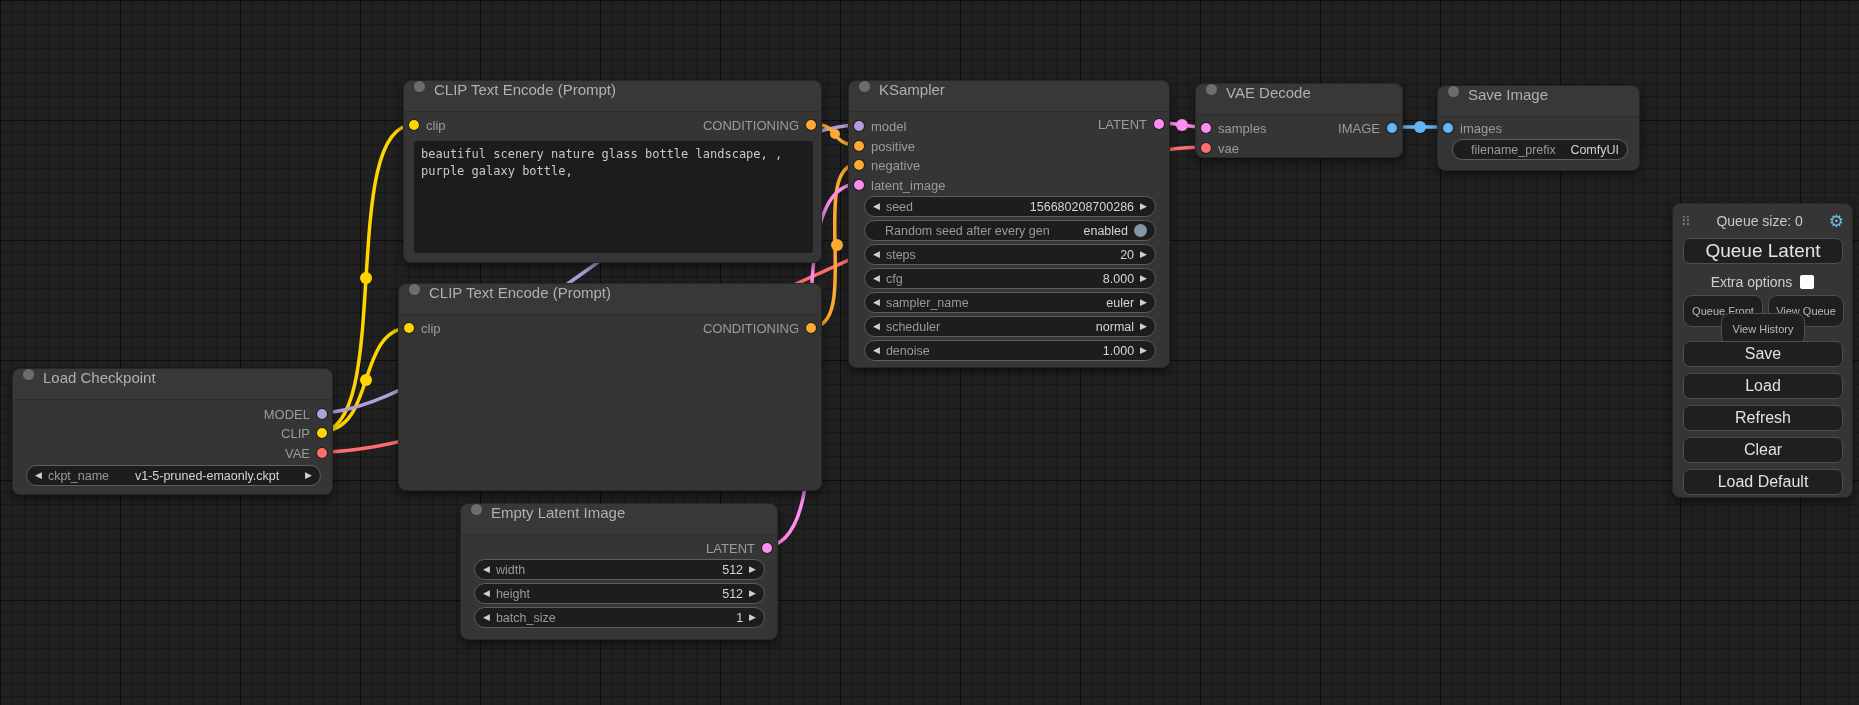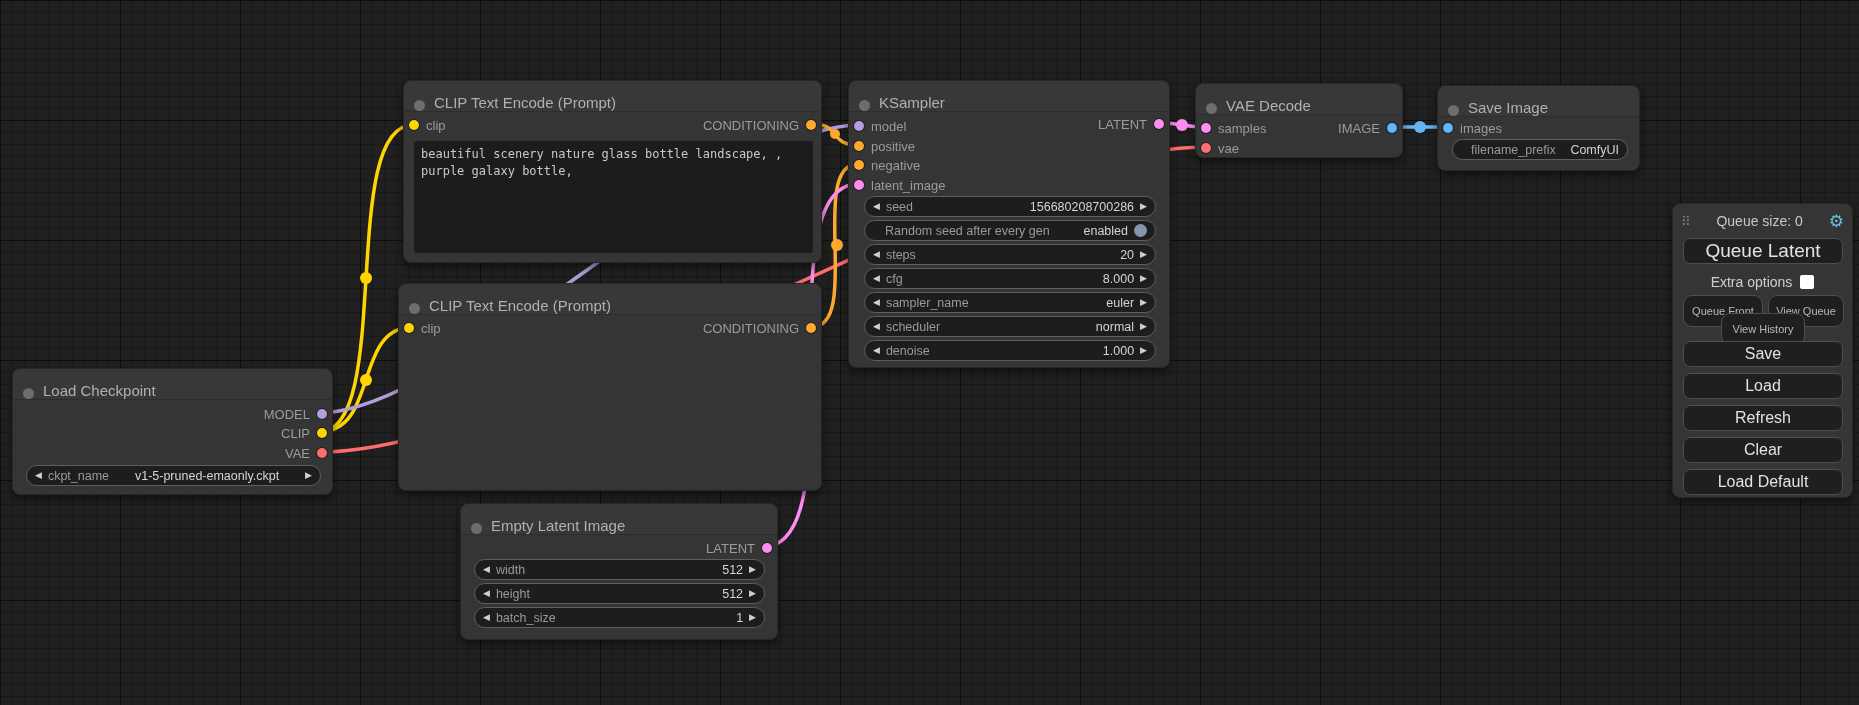--- a/index.html
+++ b/index.html
@@ -15,21 +15,21 @@
     font-family:"Liberation Sans", sans-serif;
     -webkit-font-smoothing:antialiased;
   }
   #links{position:absolute;left:0;top:0;z-index:1;}
   #links path{fill:none;stroke-width:3.5;}
   .node{
     position:absolute;z-index:2;background:#353535;border:1px solid #272727;
     border-radius:8px;box-shadow:0 4px 10px rgba(0,0,0,.5);box-sizing:border-box;
   }
   .node-title{
-    position:absolute;left:0;top:0;right:0;height:30px;display:flex;align-items:flex-end;
+    position:absolute;left:0;top:0;right:0;height:30px;display:flex;align-items:flex-start;
     gap:9px;padding-left:10px;color:#b0b0b0;font-size:15px;
     border-bottom:1px solid #2d2d2d;border-radius:8px 8px 0 0;background:#383838;
   }
   .collapse-dot{width:11px;height:11px;border-radius:50%;background:#6d6d6d;flex:0 0 auto;}
   .slot{position:absolute;height:20px;display:flex;align-items:center;gap:7px;color:#9b9b9b;font-size:13px;}
   .slot.in{left:5px;}
   .slot.out{right:5px;justify-content:flex-end;}
   .dot{width:10px;height:10px;border-radius:50%;flex:0 0 auto;box-shadow:0 0 0 1px rgba(0,0,0,.4);}
   .widget{
     position:absolute;height:21px;background:#1d1d1d;border:1px solid #5f5f5f;

